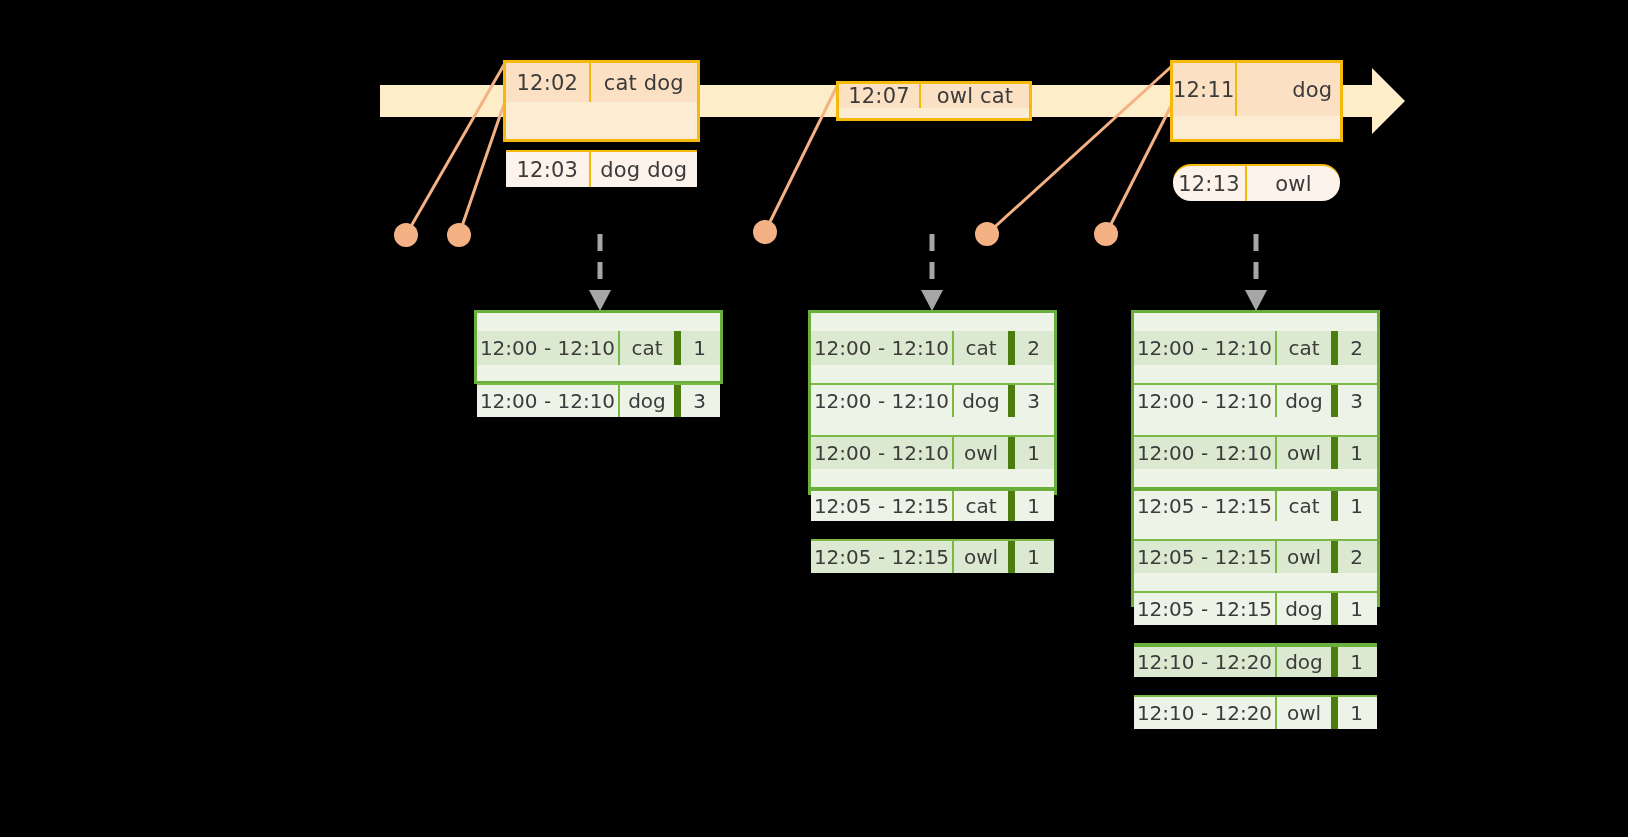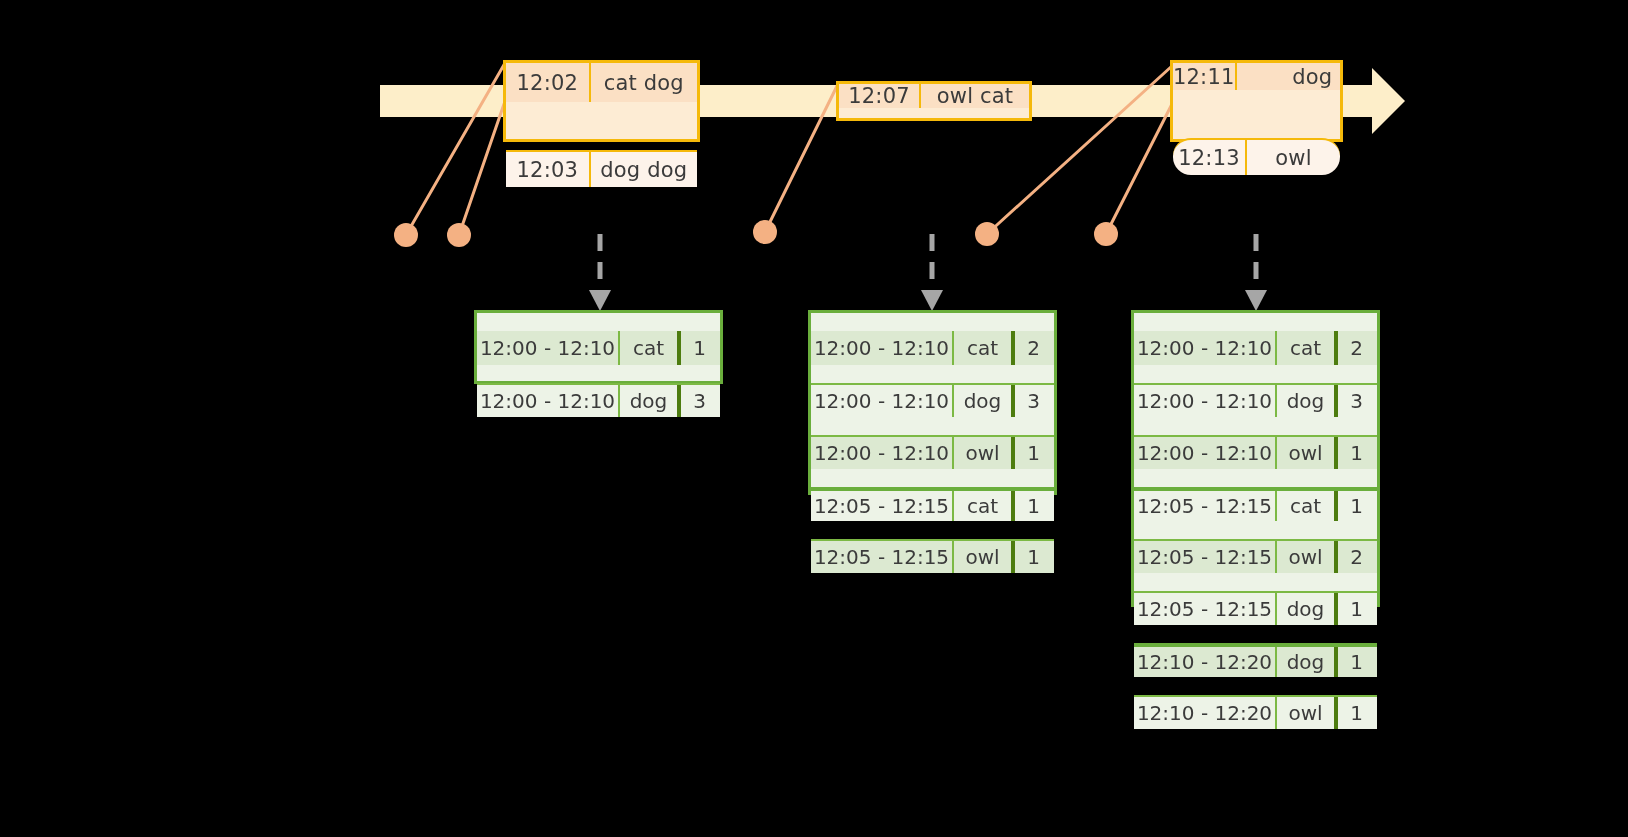--- a/index.html
+++ b/index.html
@@ -80,21 +80,21 @@
     box-sizing: border-box;
     display: flex;
     align-items: center;
     justify-content: center;
     color: #3b3b3b;
     font-size: 20px;
     white-space: nowrap;
     height: 100%;
   }
   .r-window { border-right: 2px solid #7cb944; }
-  .r-key    { border-right: 4px solid #4d7c0f; }
+  .r-key    { border-right: 7px solid #4d7c0f; }
 </style>
 </head>
 <body>
 
 <div id="stage">
 
   <svg class="layer" viewBox="0 0 1628 837" xmlns="http://www.w3.org/2000/svg">
 
     <g>
       <rect x="380" y="85" width="995" height="32" fill="#fdeec9"></rect>
@@ -145,21 +145,21 @@
   </div>
 
   <div class="event-box" style="left:836px; top:81px; width:196px; height:40px;">
     <div class="event-row shade-a" style="height:24px;">
       <div class="ev-time" style="width:82px;">12:07</div>
       <div class="ev-words" style="width:108px;">owl cat</div>
     </div>
   </div>
 
   <div class="event-box" style="left:1170px; top:60px; width:173px; height:82px;">
-    <div class="event-row shade-a" style="height:27px;gap:48px;">
+    <div class="event-row shade-a" style="height:53px;gap:48px;">
       <div class="ev-time" style="width:74px;">12:11</div>
       <div class="ev-words" style="width:93px;">dog</div>
     </div>
     <div class="event-row shade-b" style="height:37px;border-radius:18px;">
       <div class="ev-time" style="width:74px;">12:13</div>
       <div class="ev-words" style="width:93px;">owl</div>
     </div>
   </div>
 
   <div class="result-table" style="left:474px; top:310px; width:249px; height:74px;">

